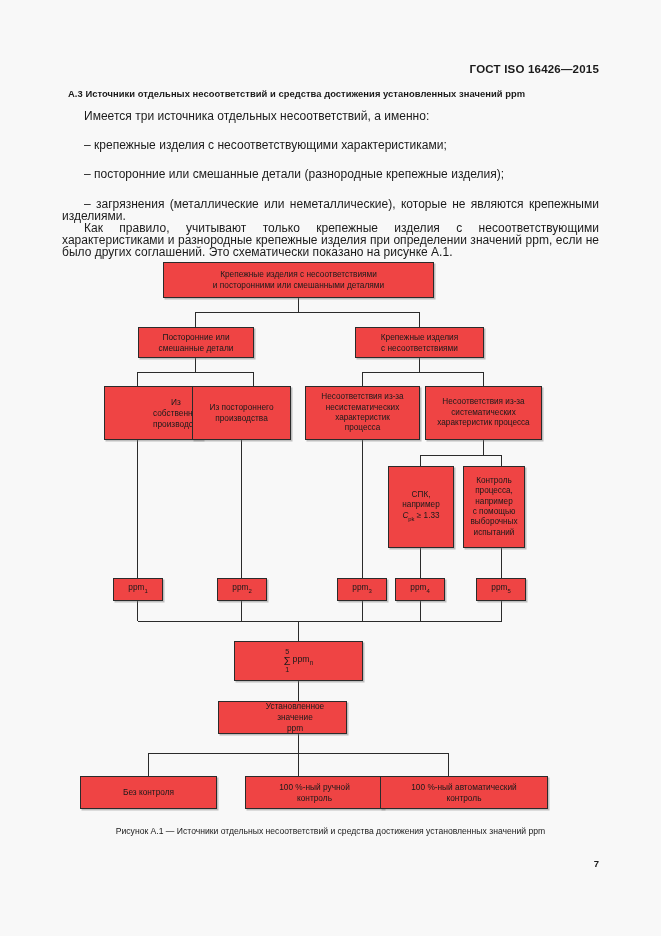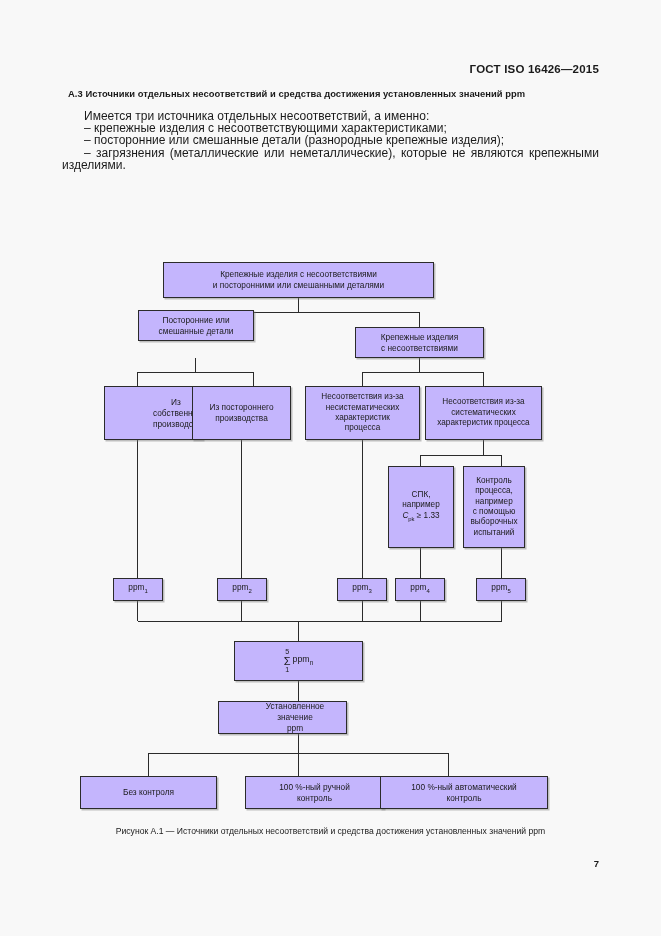--- a/index.html
+++ b/index.html
@@ -45,36 +45,36 @@
   }
   .para {
     font-size: 12px;
     line-height: 12.2px;
     margin: 0;
     text-align: justify;
     letter-spacing: 0.02px;
   }
   .para.indent { text-indent: 22px; }
   .para.just { text-align: justify; }
-  .dash { text-indent: 22px; }
+  .dash { text-indent: 22px; margin-top: 17px; }
 
   
   #chart {
     position: absolute;
     left: 0;
     top: 0;
     width: 661px;
     height: 936px;
     pointer-events: none;
   }
   .node {
     position: absolute;
     box-sizing: border-box;
     border: 1px solid #2b2b2b;
-    background: #c4b5fd;
+    background: #ef4444;
     display: flex;
     align-items: center;
     justify-content: center;
     text-align: center;
     font-size: 8.3px;
     line-height: 11px;
     padding: 2px 3px;
     box-shadow: 1.5px 1.5px 0 0 rgba(120,120,120,0.45);
   }
   .node .inner { width: 100%; }
@@ -123,20 +123,21 @@
 <div id="page">
 
   <div id="std-header">ГОСТ ISO 16426—2015</div>
 
   <div id="text-block">
     <p class="clause-title">А.3  Источники отдельных несоответствий и средства достижения установленных значений ppm</p>
     <p class="para indent">Имеется три источника отдельных несоответствий, а именно:</p>
     <p class="para dash">– крепежные изделия с несоответствующими характеристиками;</p>
     <p class="para dash">– посторонние или смешанные детали (разнородные крепежные изделия);</p>
     <p class="para dash">– загрязнения (металлические или неметаллические), которые не являются крепежными изделиями.</p>
+    <p class="para indent just">Как правило, учитывают только крепежные изделия с несоответствующими характеристиками и разнородные крепежные изделия при определении значений ppm, если не было других соглашений. Это схематически показано на рисунке А.1.</p>
   </div>
 
   <svg id="chart" viewBox="0 0 661 936">
     <g stroke="#2b2b2b" stroke-width="1" fill="none" shape-rendering="crispEdges">
 
       <path d="M298.5 298 L298.5 312"></path>
 
       <path d="M195.5 312 L419.5 312"></path>
       <path d="M195.5 312 L195.5 327"></path>
       <path d="M419.5 312 L419.5 327"></path>
@@ -186,21 +187,21 @@
     </g>
   </svg>
 
   <div class="node" style="left:163px; top:262px; width:271px; height:36px;">
     <span class="inner">
       <span>Крепежные изделия с несоответствиями</span><br>
       <span>и посторонними или смешанными деталями</span>
     </span>
   </div>
 
-  <div class="node" style="left:138px; top:310px; width:116px; height:31px;justify-content:flex-end;">
+  <div class="node" style="left:138px; top:327px; width:116px; height:31px;justify-content:flex-end;">
     <span class="inner">
       <span>Посторонние или</span><br>
       <span>смешанные детали</span>
     </span>
   </div>
 
   <div class="node" style="left:355px; top:327px; width:129px; height:31px;">
     <span class="inner">
       <span>Крепежные изделия</span><br>
       <span>с несоответствиями</span>

